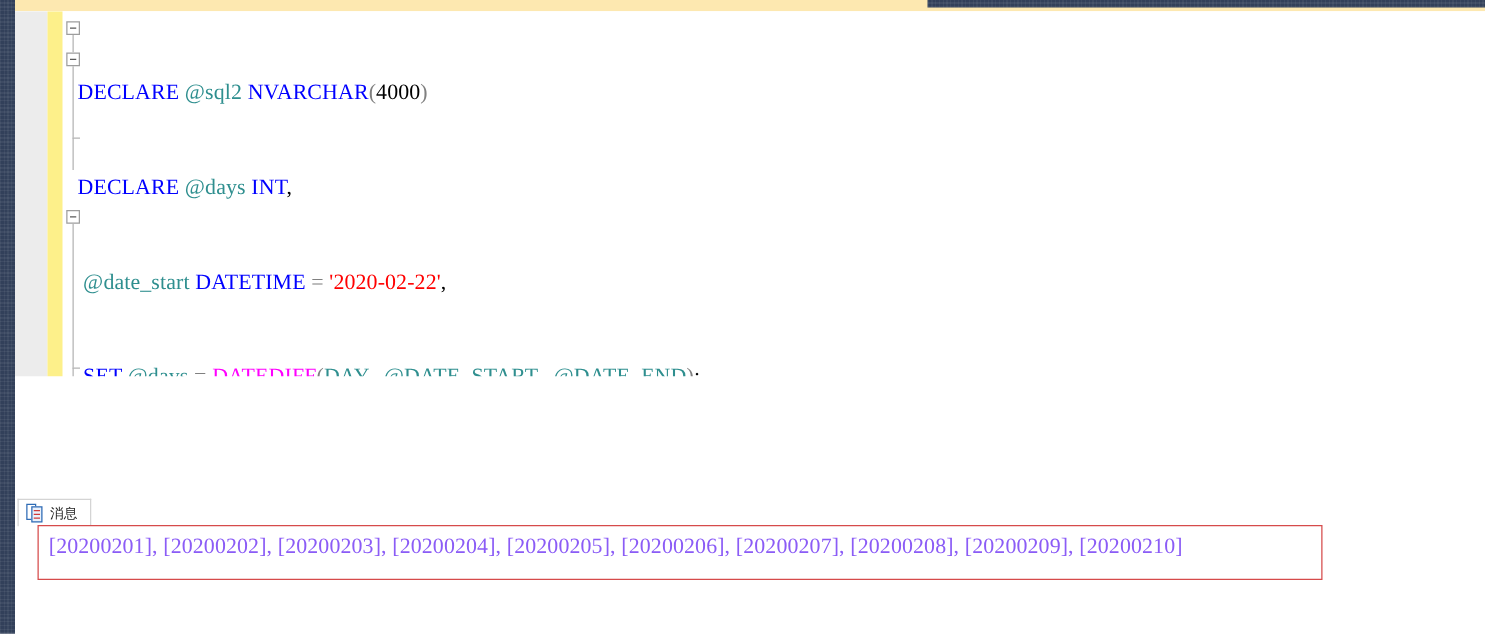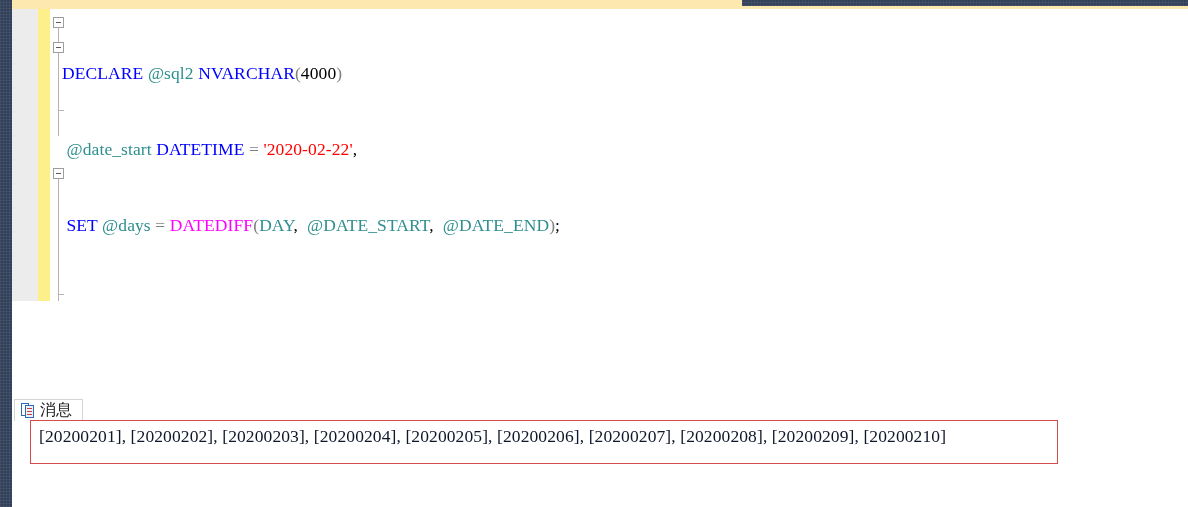--- a/index.html
+++ b/index.html
@@ -215,21 +215,21 @@
     display: flex;
     align-items: center;
     gap: 5px;
     background: #ffffff;
     border: 1px solid #d4d4d4;
     border-bottom: none;
     box-sizing: border-box;
   }
   .tab-label {
     font-family: "Liberation Serif", serif;
-    font-size: 16px;
+    font-size: 11px;
     color: #1a1a1a;
   }
   
   .msg-icon {
     position: relative;
     width: 14px; height: 15px;
   }
   .msg-icon .pg-back {
     position: absolute; left: 0; top: 0;
     width: 8px; height: 13px;
@@ -258,21 +258,21 @@
     height: 44px;
     border: 1px solid #d64b4b;
     background: #ffffff;
     box-sizing: border-box;
   }
   .msgtext {
     position: absolute;
     left: 27px; top: 27px;
     font-family: "Liberation Serif", serif;
     font-size: 17.5px;
-    color: #0f172a;
+    color: #8b5cf6;
     white-space: pre;
     letter-spacing: .1px;
   }
 </style>
 </head>
 <body>
 
 <div id="app">
 
   <div class="chrome-left"></div>
@@ -295,20 +295,21 @@
 
       <div class="fold-box" style="left:3px; top:159px;"></div>
       <div class="fold-line" style="left:8px; top:170px; height:115px;"></div>
       <div class="fold-foot" style="left:8px; top:285px;"></div>
       <div class="fold-line" style="left:8px; top:285px; height:26px;"></div>
       <div class="fold-foot" style="left:8px; top:311px;"></div>
     </div>
 
     <div class="code">
       <div class="ln"><span class="kw">DECLARE</span> <span class="var">@sql2</span> <span class="kw">NVARCHAR</span><span class="punc">(</span><span class="num">4000</span><span class="punc">)</span></div>
+      <div class="ln"><span class="kw">DECLARE</span> <span class="var">@days</span> <span class="kw">INT</span><span class="plain">,</span></div>
       <div class="ln"><span class="plain"> </span><span class="var">@date_start</span> <span class="kw">DATETIME</span> <span class="op">=</span> <span class="str">'2020-02-22'</span><span class="plain">,</span></div>
       <div class="ln"><span class="plain"> </span><span class="kw">SET</span> <span class="var">@days</span> <span class="op">=</span> <span class="fn">DATEDIFF</span><span class="punc">(</span><span class="var">DAY</span><span class="plain">, </span> <span class="var">@DATE_START</span><span class="plain">, </span> <span class="var">@DATE_END</span><span class="punc">)</span><span class="plain">;</span></div>
       
       
       
       
       
       
       
       

